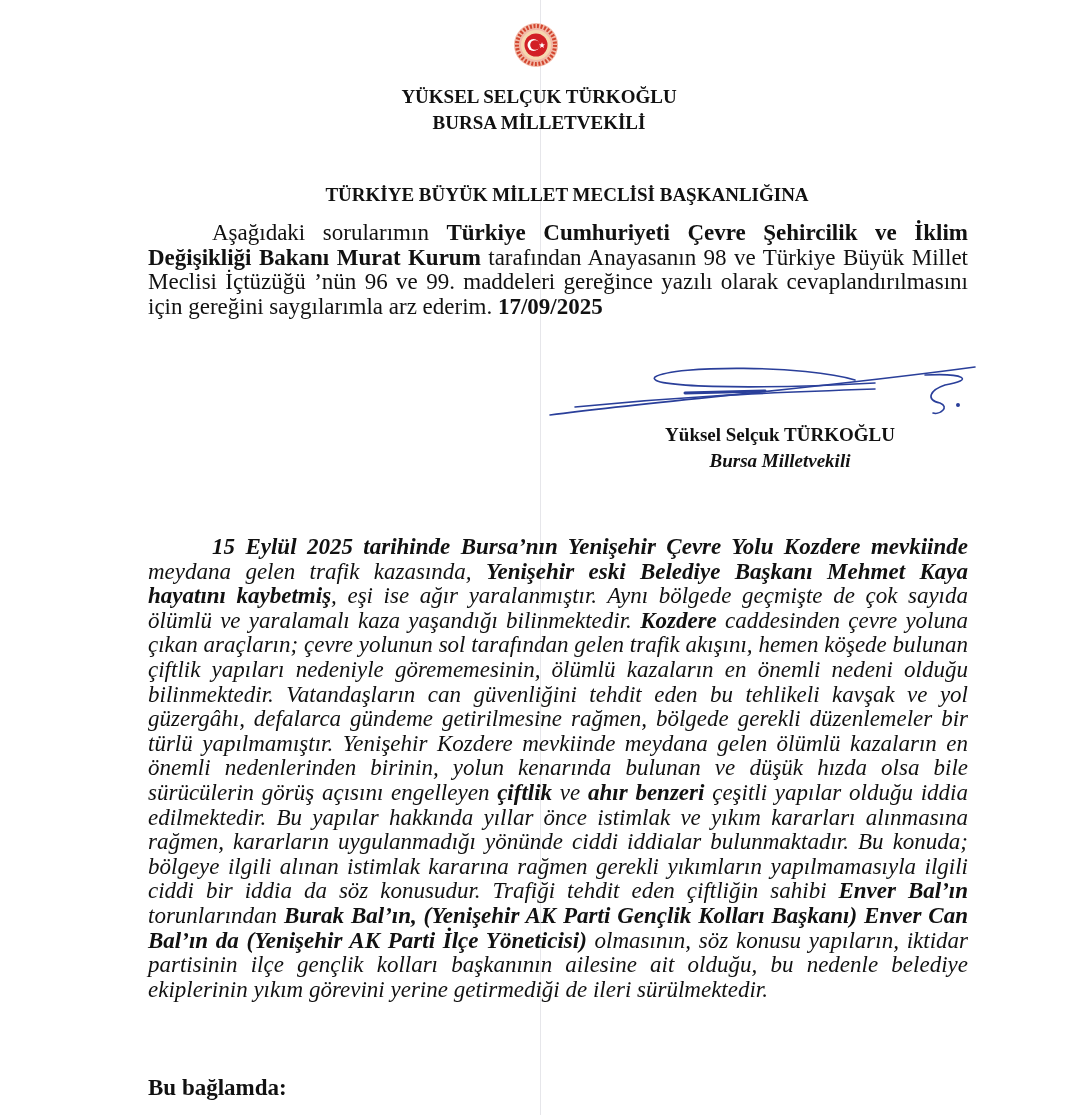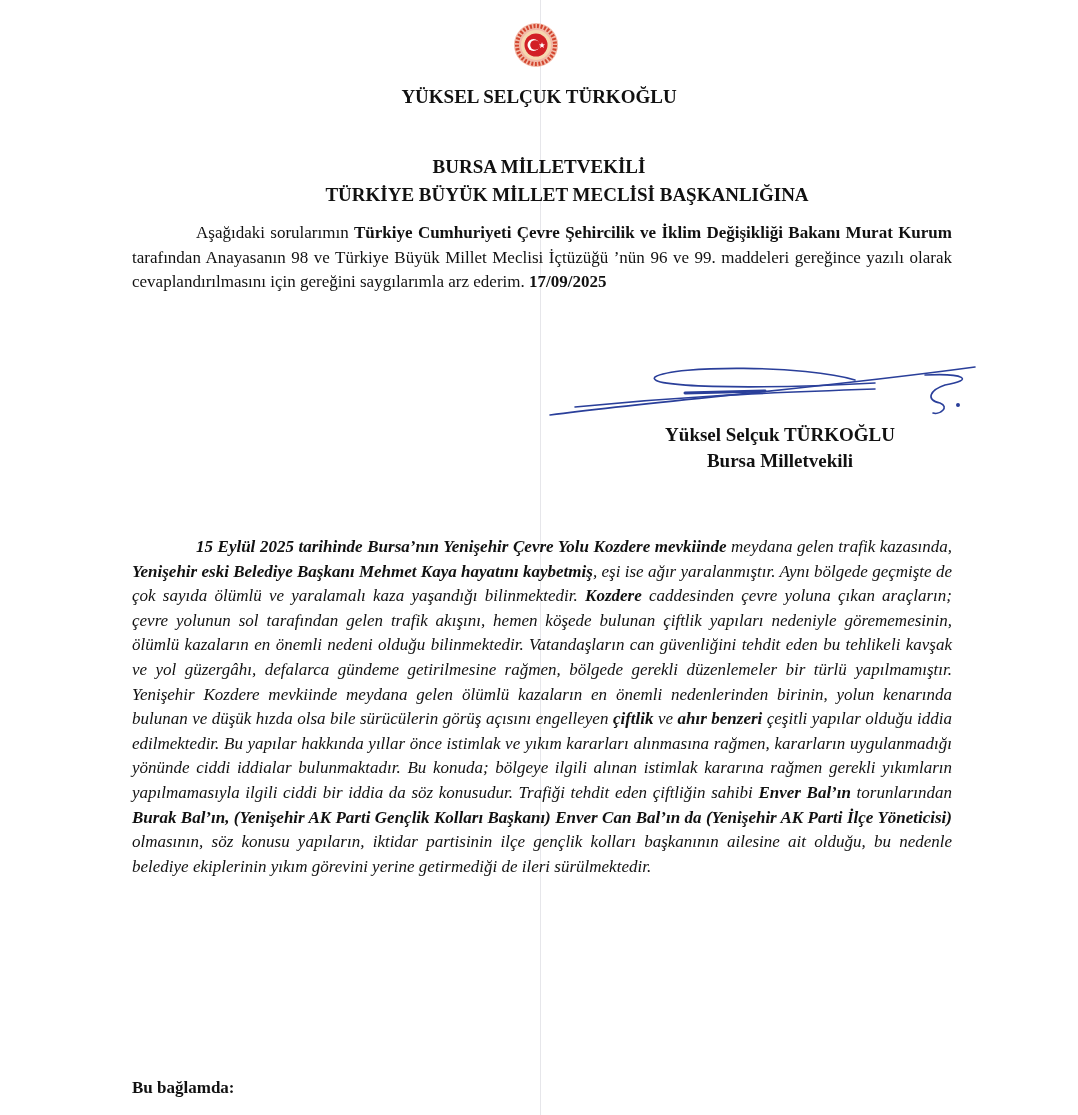--- a/index.html
+++ b/index.html
@@ -5,21 +5,21 @@
   html, body { margin: 0; padding: 0; }
   body {
     width: 1078px; height: 1115px; overflow: hidden;
     background: #ffffff; color: #111111;
     font-family: "Liberation Serif", serif;
     position: relative;
   }
   .fold { position: absolute; left: 540px; top: 0; width: 1px; height: 1115px; background: #e6e6ea; }
   .logo { position: absolute; left: 513px; top: 22px; width: 46px; height: 46px; }
   .hdr { position: absolute; left: 0; width: 1078px; text-align: center; font-weight: bold; font-size: 19px; }
-  .p { position: absolute; left: 132px; width: 820px; font-size: 17px; line-height: 24.6px; text-align: justify; }
+  .p { position: absolute; left: 148px; width: 820px; font-size: 23px; line-height: 24.6px; text-align: justify; }
   .ind { text-indent: 64px; }
   b { font-weight: bold; }
   .sigimg { position: absolute; left: 545px; top: 355px; width: 440px; height: 70px; }
   .signame { position: absolute; left: 600px; width: 360px; text-align: center; font-weight: bold; font-size: 19px; }
 </style>
 </head>
 <body>
 
 <div class="fold"></div>
 
@@ -29,39 +29,39 @@
     <circle cx="23" cy="23" r="19" fill="none" stroke="#d2452f" stroke-width="4" stroke-dasharray="2 1.6"></circle>
     <circle cx="23" cy="23" r="15" fill="#f5d7b0"></circle>
     <circle cx="23" cy="23" r="11.5" fill="#d21f26"></circle>
     <circle cx="20.5" cy="23" r="6" fill="#ffffff"></circle>
     <circle cx="22" cy="23" r="4.8" fill="#d21f26"></circle>
     <polygon points="29,20.2 29.8,22.3 32,22.4 30.3,23.8 30.9,26 29,24.7 27.1,26 27.7,23.8 26,22.4 28.2,22.3" fill="#ffffff"></polygon>
   </g>
 </svg>
 
 <div class="hdr" style="top:86px;">YÜKSEL SELÇUK TÜRKOĞLU</div>
-<div class="hdr" style="top:112px;margin-top:44px;">BURSA MİLLETVEKİLİ</div>
+<div class="hdr" style="top:112px;">BURSA MİLLETVEKİLİ</div>
 
 <div class="hdr" style="top:184px;padding-left:28px;">TÜRKİYE BÜYÜK MİLLET MECLİSİ BAŞKANLIĞINA</div>
 
 <div class="p ind" style="top:221px;">
   <span>Aşağıdaki sorularımın </span><b>Türkiye Cumhuriyeti Çevre Şehircilik ve İklim Değişikliği Bakanı Murat Kurum</b><span> tarafından Anayasanın 98 ve Türkiye Büyük Millet Meclisi İçtüzüğü ’nün 96 ve 99. maddeleri gereğince yazılı olarak cevaplandırılmasını için gereğini saygılarımla arz ederim. </span><b>17/09/2025</b>
 </div>
 
 <svg class="sigimg" viewBox="0 0 440 70">
   <g fill="none" stroke="#2a3f9a" stroke-width="1.6" stroke-linecap="round">
     <path d="M5 60 C 120 45, 260 35, 430 12"></path>
     <path d="M30 52 C 130 42, 210 38, 330 34"></path>
     <path d="M310 25 C 260 10, 130 10, 110 22 C 100 32, 200 35, 330 28"></path>
     <path d="M140 38 L 220 36" stroke-width="3"></path>
     <path d="M380 20 C 420 18, 430 25, 400 30 C 385 35, 380 45, 395 48 C 405 52, 395 60, 388 58"></path>
     <circle cx="413" cy="50" r="1.2" fill="#2a3f9a"></circle>
   </g>
 </svg>
 
 <div class="signame" style="top:424px;">Yüksel Selçuk TÜRKOĞLU</div>
-<div class="signame" style="top:450px;">Bursa Milletvekili</div>
+<div class="signame" style="top:450px;font-style:italic;">Bursa Milletvekili</div>
 
 <div class="p ind" style="top:535px;font-style:italic;">
   <b>15 Eylül 2025 tarihinde Bursa’nın Yenişehir Çevre Yolu Kozdere mevkiinde</b><span> meydana gelen trafik kazasında, </span><b>Yenişehir eski Belediye Başkanı Mehmet Kaya hayatını kaybetmiş</b><span>, eşi ise ağır yaralanmıştır. Aynı bölgede geçmişte de çok sayıda ölümlü ve yaralamalı kaza yaşandığı bilinmektedir. </span><b>Kozdere</b><span> caddesinden çevre yoluna çıkan araçların; çevre yolunun sol tarafından gelen trafik akışını, hemen köşede bulunan çiftlik yapıları nedeniyle görememesinin, ölümlü kazaların en önemli nedeni olduğu bilinmektedir. Vatandaşların can güvenliğini tehdit eden bu tehlikeli kavşak ve yol güzergâhı, defalarca gündeme getirilmesine rağmen, bölgede gerekli düzenlemeler bir türlü yapılmamıştır. Yenişehir Kozdere mevkiinde meydana gelen ölümlü kazaların en önemli nedenlerinden birinin, yolun kenarında bulunan ve düşük hızda olsa bile sürücülerin görüş açısını engelleyen </span><b>çiftlik</b><span> ve </span><b>ahır benzeri</b><span> çeşitli yapılar olduğu iddia edilmektedir. Bu yapılar hakkında yıllar önce istimlak ve yıkım kararları alınmasına rağmen, kararların uygulanmadığı yönünde ciddi iddialar bulunmaktadır. Bu konuda; bölgeye ilgili alınan istimlak kararına rağmen gerekli yıkımların yapılmamasıyla ilgili ciddi bir iddia da söz konusudur. Trafiği tehdit eden çiftliğin sahibi </span><b>Enver Bal’ın</b><span> torunlarından </span><b>Burak Bal’ın, (Yenişehir AK Parti Gençlik Kolları Başkanı) Enver Can Bal’ın da (Yenişehir AK Parti İlçe Yöneticisi)</b><span> olmasının, söz konusu yapıların, iktidar partisinin ilçe gençlik kolları başkanının ailesine ait olduğu, bu nedenle belediye ekiplerinin yıkım görevini yerine getirmediği de ileri sürülmektedir.</span>
 </div>
 
 <div class="p" style="top:1076px; font-weight:bold;font-family:Liberation Serif, serif;">Bu bağlamda:</div>
 
 </body></html>

